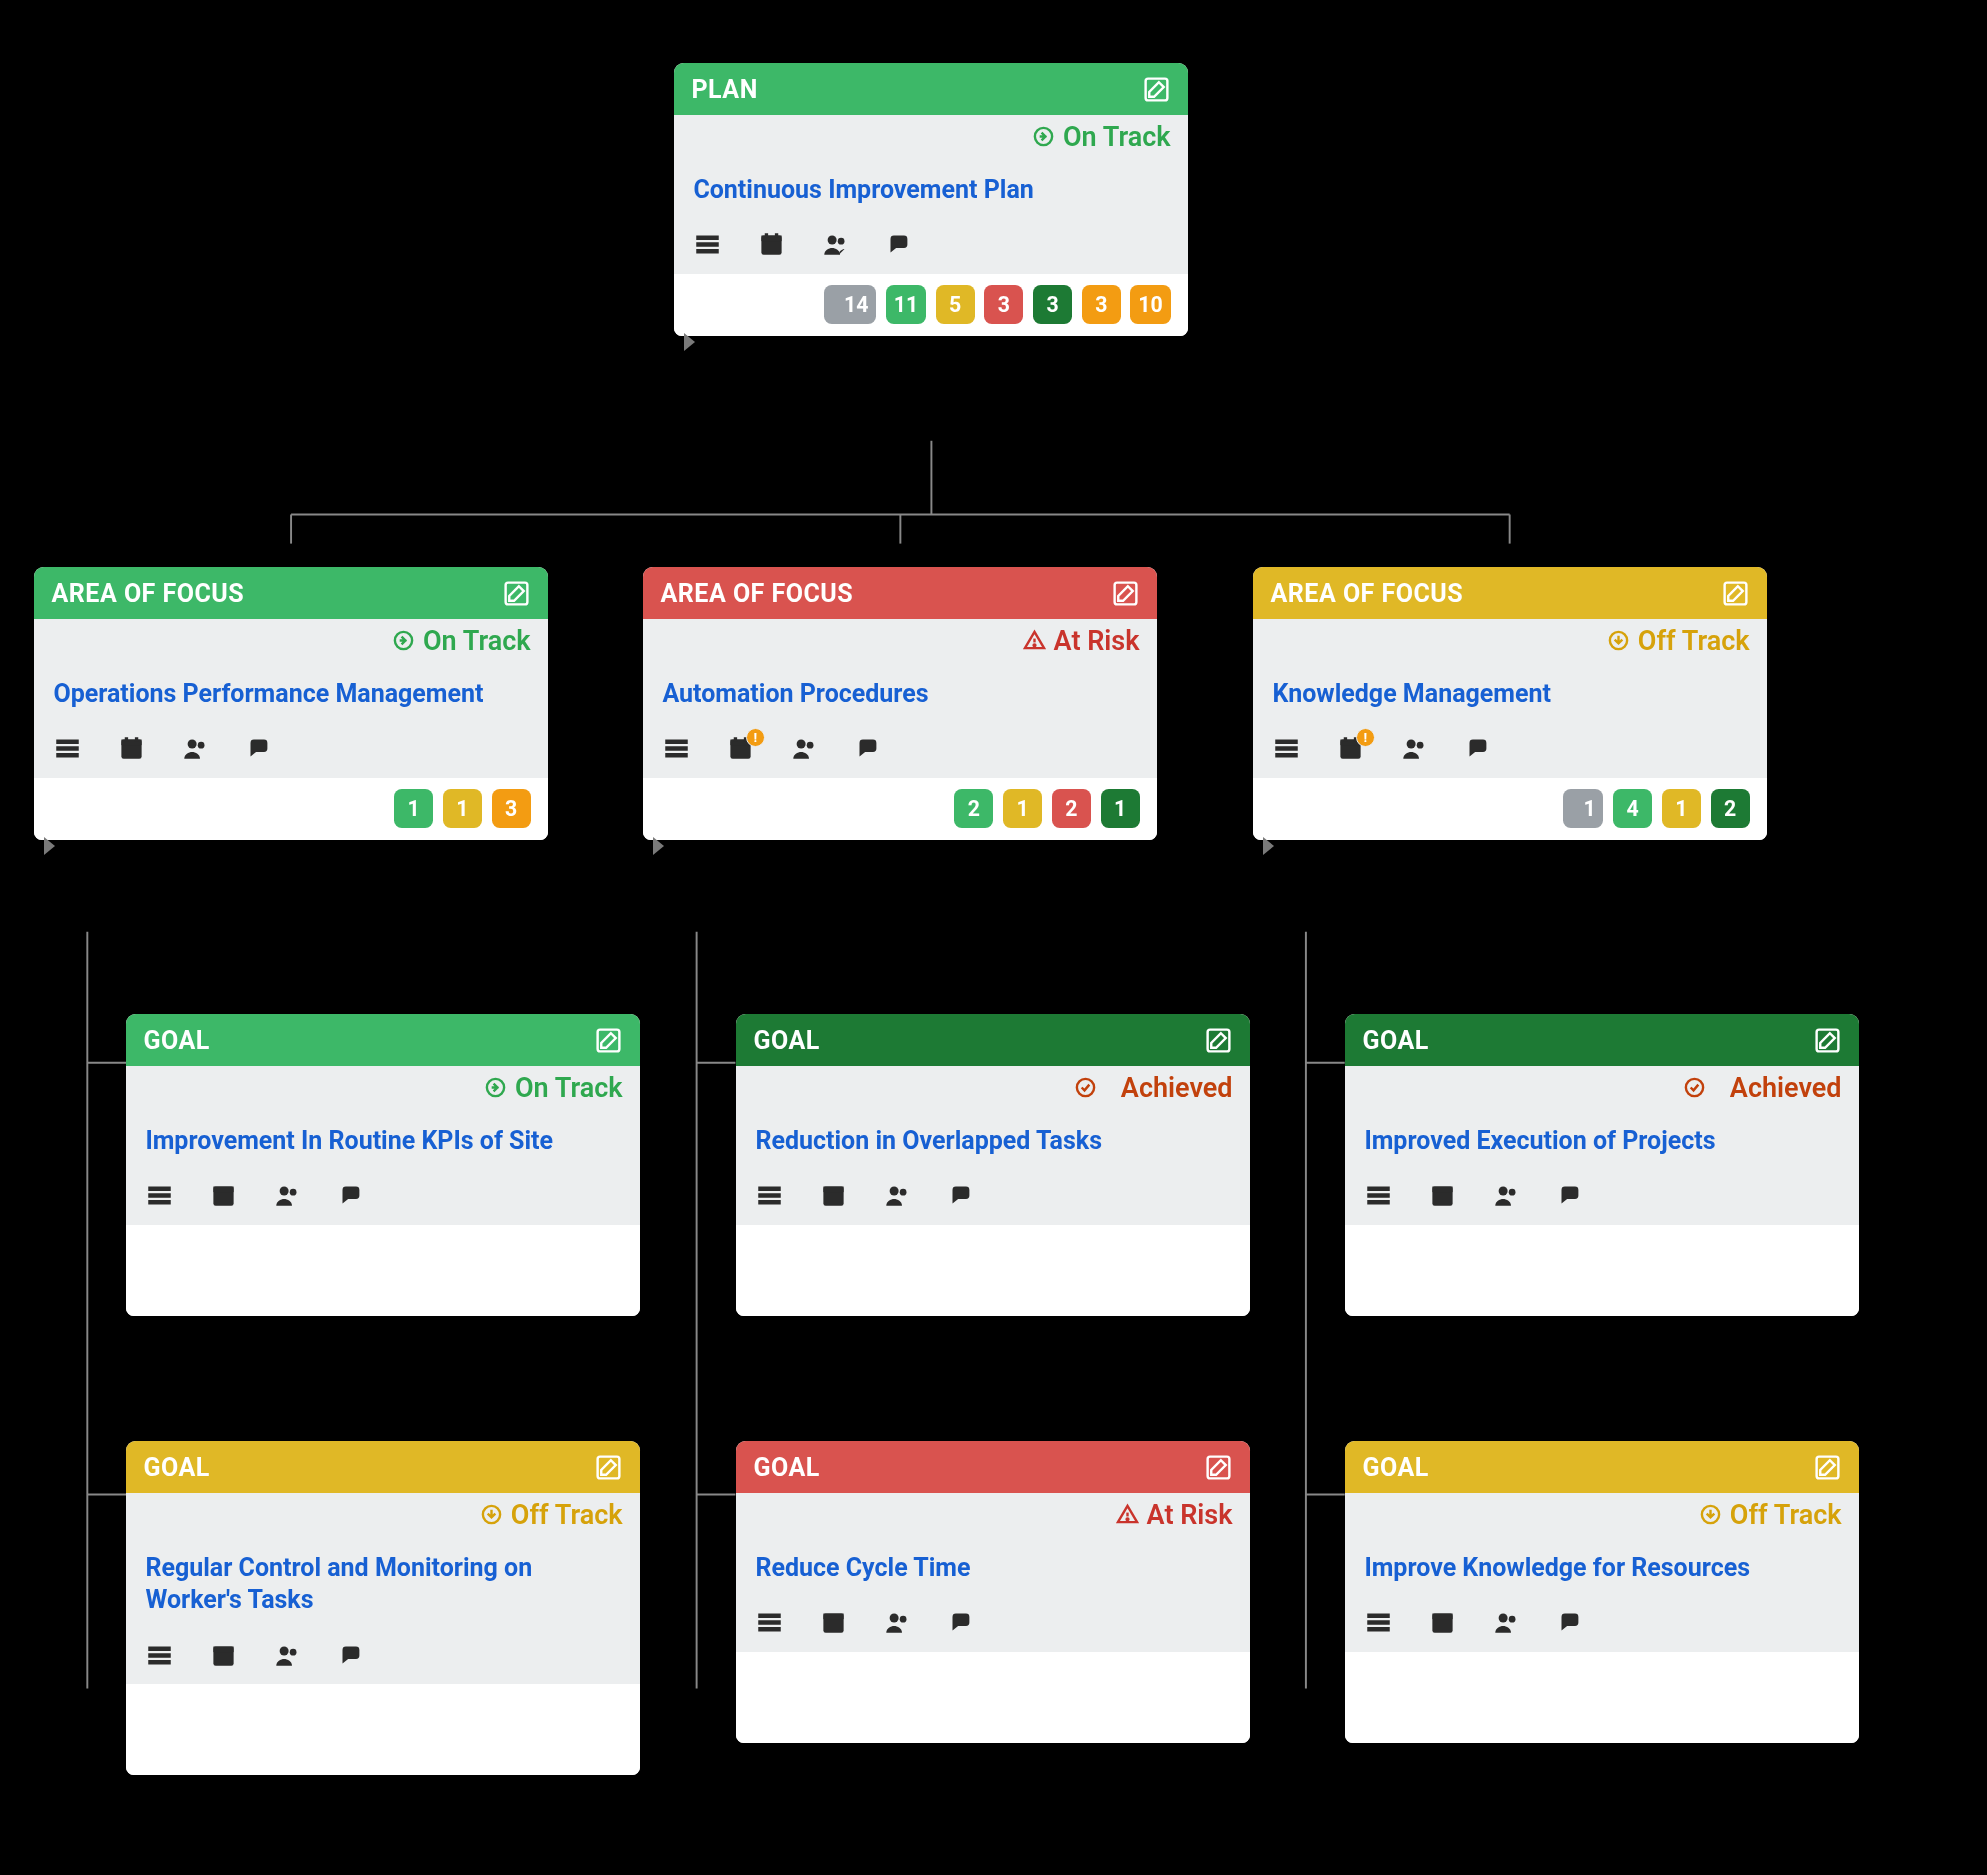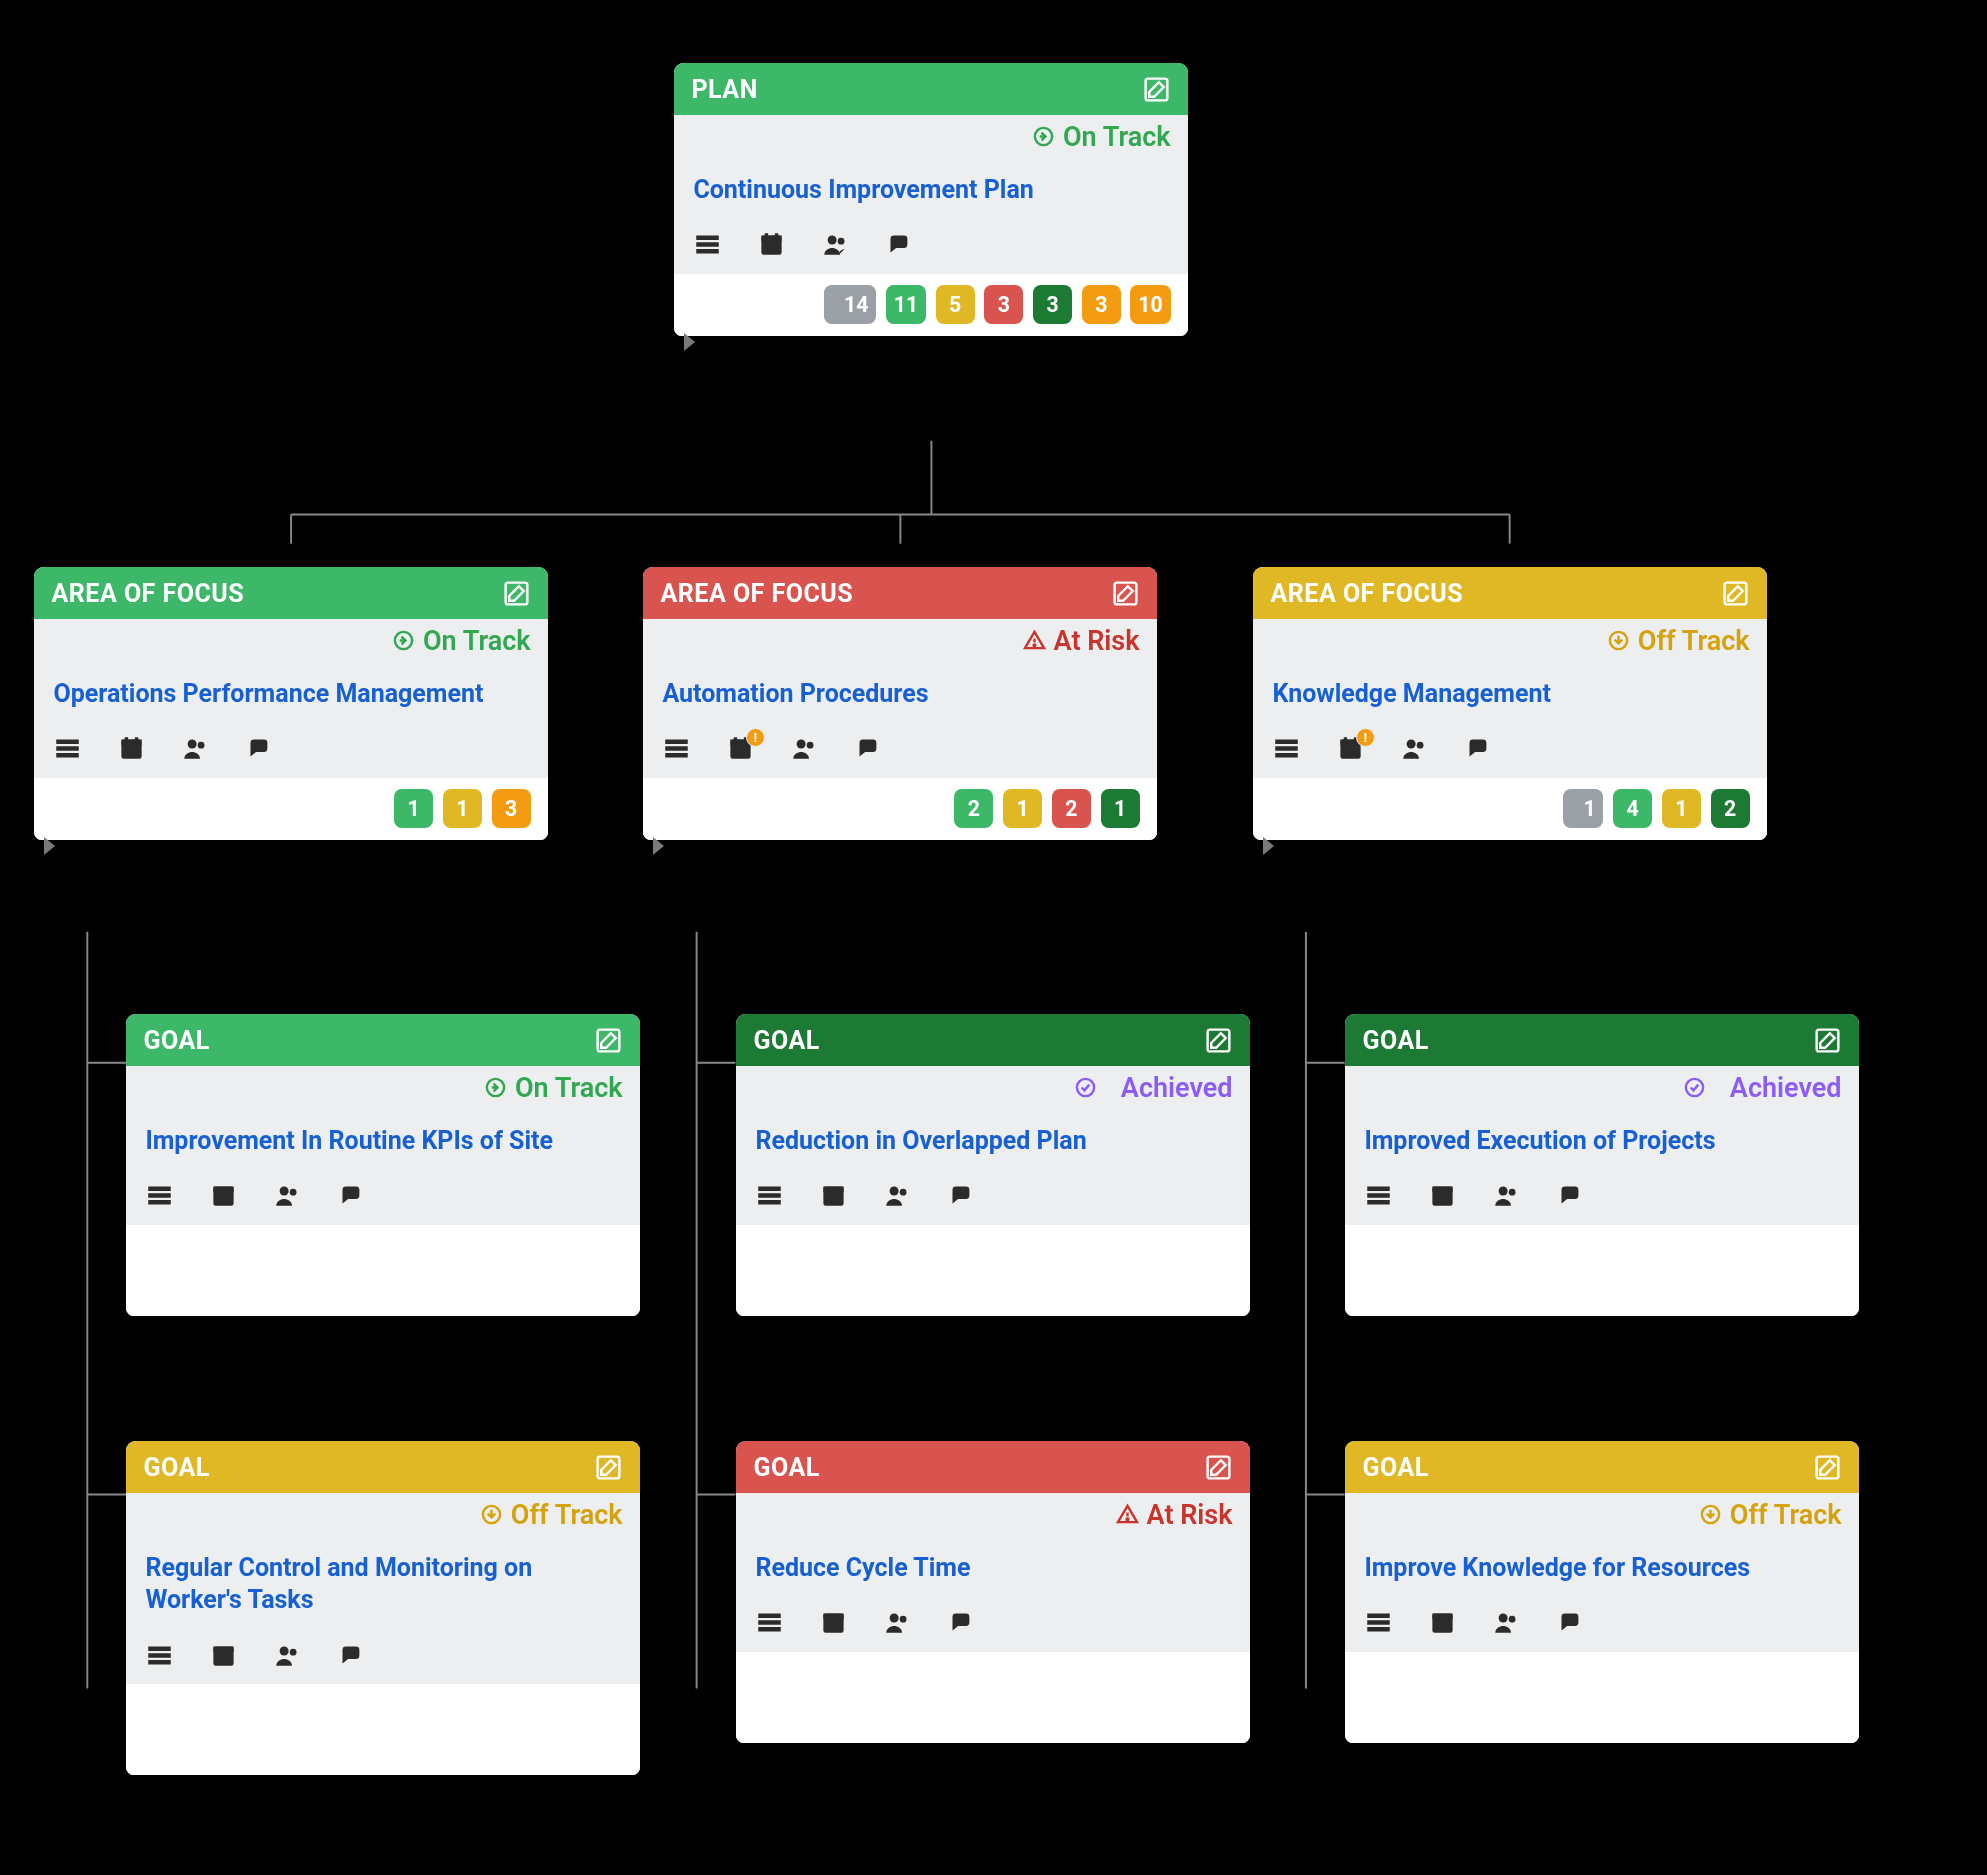--- a/index.html
+++ b/index.html
@@ -61,21 +61,21 @@
     align-items:center;
     justify-content:flex-end;
     padding: 0 17.5px;
     gap: 7.8px;
     font-size: 27px;
     font-weight: 600;
   }
   .st-on-track { color:#2fa84f; }
   .st-at-risk  { color:#c9342c; }
   .st-off-track{ color:#d6a20b; }
-  .st-achieved { color:#8b5cf6;gap:24px; }
+  .st-achieved { color:#c2410c;gap:24px; }
 
   .status-icon svg { width:23px; height:23px; display:block; }
 
   .title-row {
     background:#eceeef;
     padding: 15.5px 19.4px 17.5px 19.4px;
     color:#1760d3;
     font-size: 25px;
     font-weight: 700;
     min-height: 60px;
@@ -526,21 +526,21 @@
   </div>
   <div class="status-row st-achieved">
     <span class="status-icon">
           <svg viewBox="0 0 24 24" fill="none" stroke="currentColor" stroke-width="2.5">
             <circle cx="12" cy="12" r="9"></circle>
             <path d="M8 12l3 3 5-6"></path>
           </svg>
         </span>
     <span>Achieved</span>
   </div>
-  <div class="title-row">Reduction in Overlapped Plan</div>
+  <div class="title-row">Reduction in Overlapped Tasks</div>
   <div class="icons-row">
     <span class="ic">
           <svg viewBox="0 0 24 24">
             <rect x="2" y="4" width="20" height="4"></rect>
             <rect x="2" y="10" width="20" height="4"></rect>
             <rect x="2" y="16" width="20" height="4"></rect>
           </svg>
         </span>
     <span class="ic">
           <svg viewBox="0 0 24 24">

